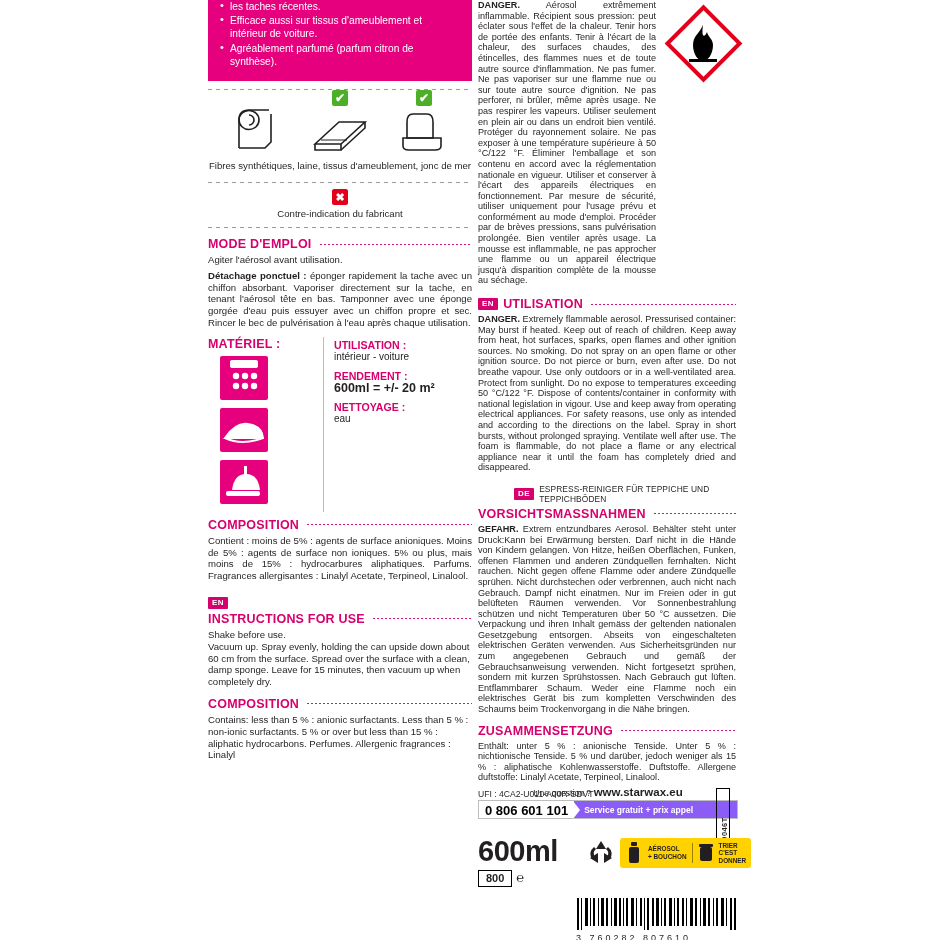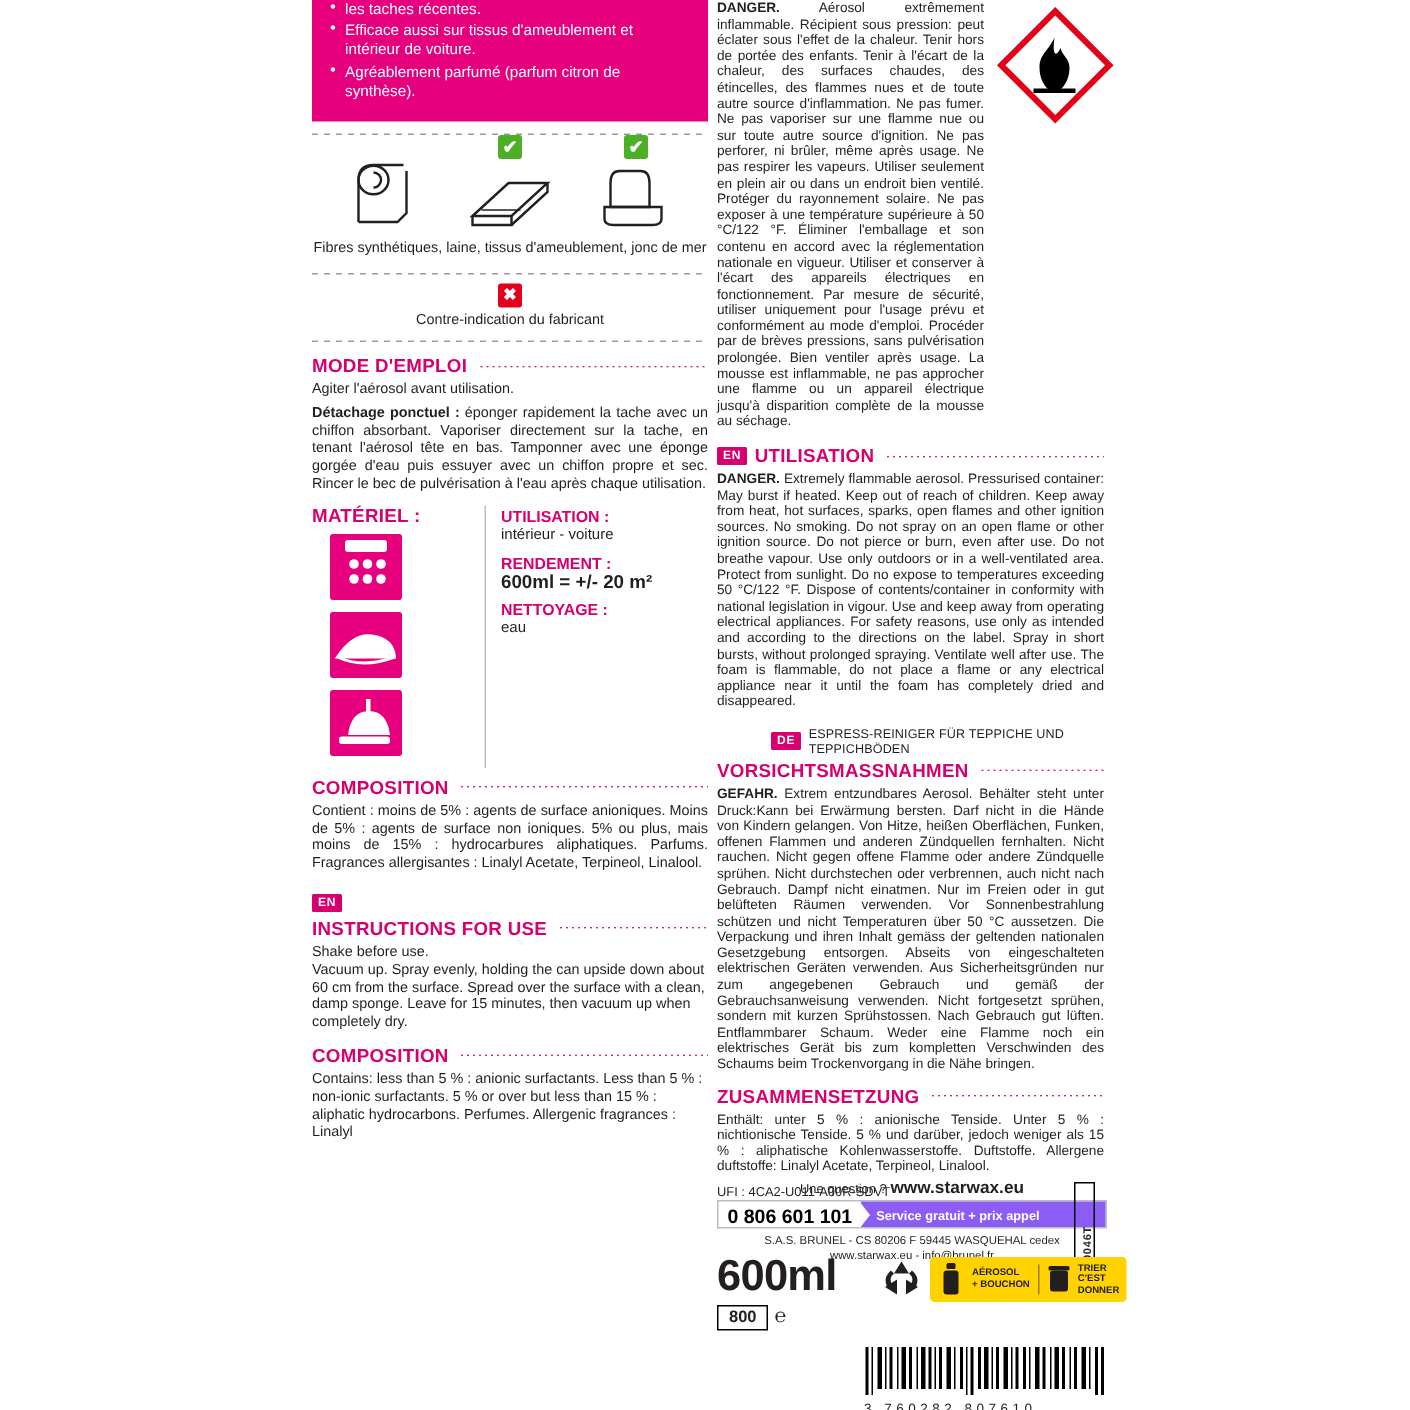--- a/index.html
+++ b/index.html
@@ -352,24 +352,20 @@
 
   <div id="footer">
     <div class="q-line">
       <span style="font-size:8.6px;">Une question ?</span>
       <span class="site">www.starwax.eu</span>
     </div>
     <div class="phone-bar">
       <div class="phone-num">0 806 601 101</div>
       <div class="phone-tag">Service gratuit + prix appel</div>
     </div>
-    <div class="addr">
-      <div><span>S.A.S. BRUNEL - CS 80206 F 59445 WASQUEHAL cedex</span></div>
-      <div><span>www.starwax.eu - info@brunel.fr</span></div>
-    </div>
   </div>
 
   <div class="sidecode-box"></div>
   <div class="sidecode" style="top:852px;">EA0046T</div>
 
   <div class="vol-row">
     <div class="vol">600ml</div>
     <span class="e-box">800</span><span class="e-mark">℮</span>
   </div>
 

